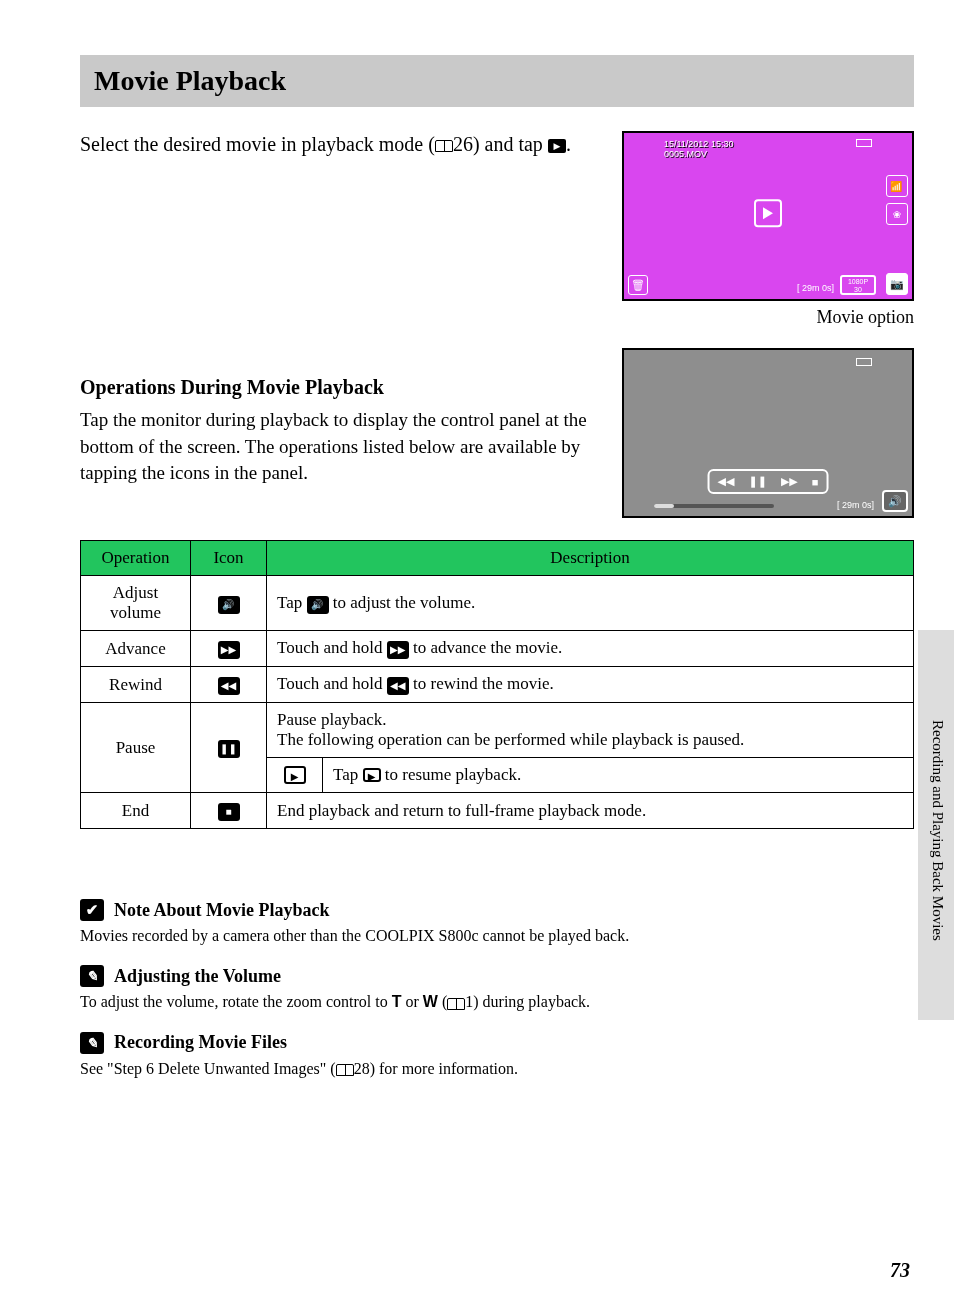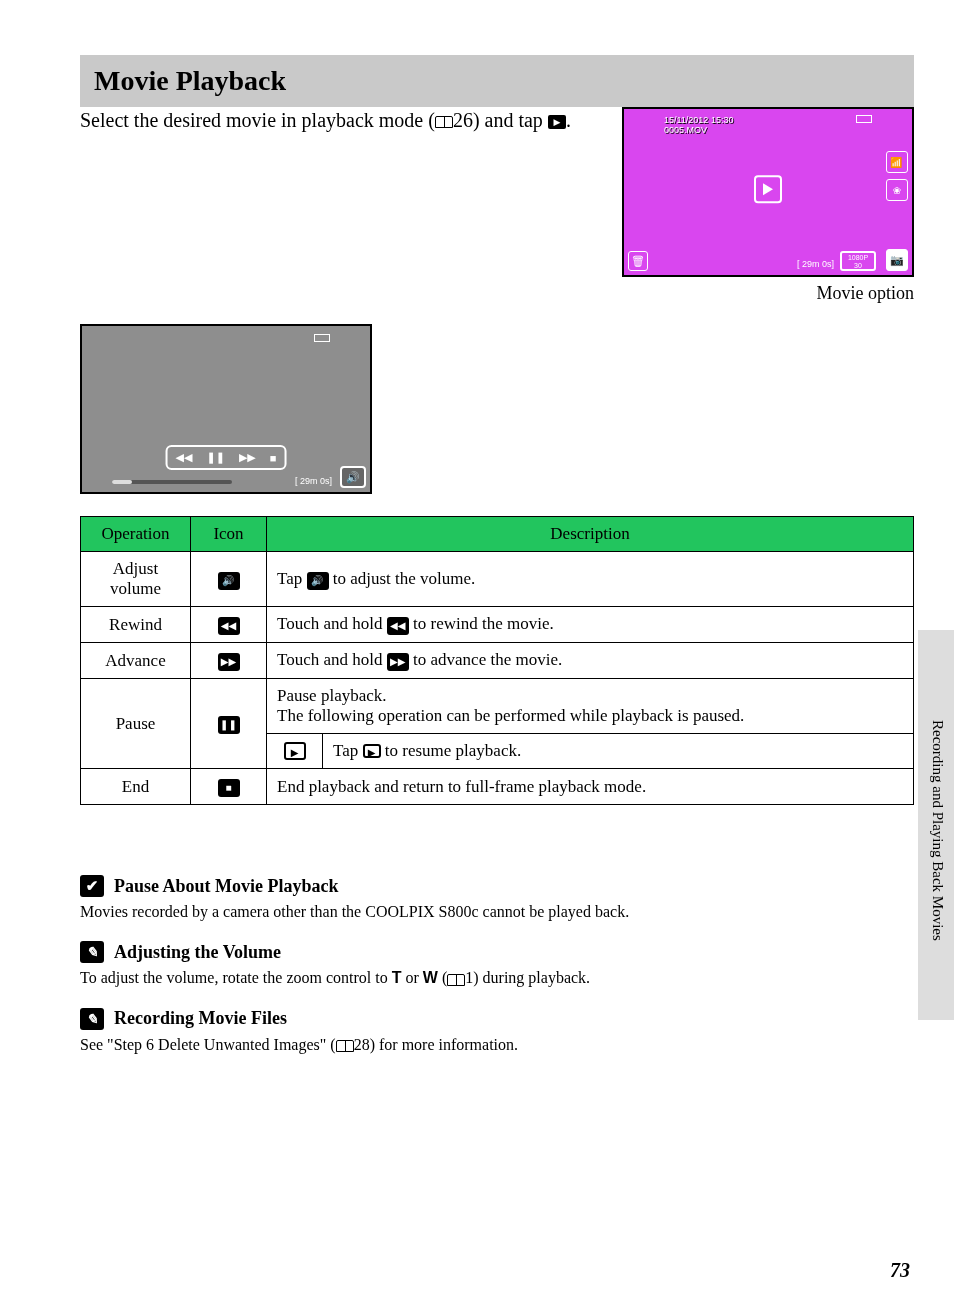--- a/index.html
+++ b/index.html
@@ -8,20 +8,21 @@
     background: #fff;
     color: #000;
     width: 954px;
     height: 1314px;
     position: relative;
     padding: 55px 40px 40px 80px;
   }
   .title-bar {
     background: #c9c9c9;
     padding: 10px 14px;
+    margin-bottom: 24px;
   }
   .title-bar h1 { font-size: 28px; font-weight: bold; }
   .top-block { display: flex; gap: 31px; }
   .left-col { flex: 1; }
   .instr {
     font-size: 20px;
     line-height: 1.3;
     margin-bottom: 10px;
   }
   .bullets { margin-left: 64px; }
@@ -168,20 +169,24 @@
       <div class="ss-trash">🗑</div>
       <div class="ss-time">[ <span>29m 0s</span>]</div>
       <div class="ss-res"><span>1080P</span><br><span>30</span></div>
       <div class="ss-cam">📷</div>
     </div>
     <div class="caption">Movie option</div>
   </div>
 </div>
 
 <div class="top-block" style="margin-top:20px">
+  <div class="left-col">
+    <h2 class="subhead">Operations During Movie Playback</h2>
+    <p class="para">Tap the monitor during playback to display the control panel at the bottom of the screen. The operations listed below are available by tapping the icons in the panel.</p>
+  </div>
   <div>
     <div class="screenshot2">
       <div class="ss-batt" style="top:8px; right:40px"></div>
       <div class="ctrl-panel">
         <span>◀◀</span>
         <span>❚❚</span>
         <span>▶▶</span>
         <span>■</span>
       </div>
       <div class="prog"></div>
@@ -199,28 +204,28 @@
       <th>Description</th>
     </tr>
   </thead>
   <tbody>
     <tr>
       <td class="opcol">Adjust volume</td>
       <td class="iconcol"><span class="tbl-ico">🔊</span></td>
       <td><span>Tap </span><span class="tbl-ico">🔊</span><span> to adjust the volume.</span></td>
     </tr>
     <tr>
+      <td class="opcol">Advance</td>
+      <td class="iconcol"><span class="tbl-ico">▶▶</span></td>
+      <td><span>Touch and hold </span><span class="tbl-ico">▶▶</span><span> to advance the movie.</span></td>
+    </tr>
+    <tr>
       <td class="opcol">Rewind</td>
       <td class="iconcol"><span class="tbl-ico">◀◀</span></td>
       <td><span>Touch and hold </span><span class="tbl-ico">◀◀</span><span> to rewind the movie.</span></td>
-    </tr>
-    <tr>
-      <td class="opcol">Advance</td>
-      <td class="iconcol"><span class="tbl-ico">▶▶</span></td>
-      <td><span>Touch and hold </span><span class="tbl-ico">▶▶</span><span> to advance the movie.</span></td>
     </tr>
     <tr>
       <td class="opcol">Pause</td>
       <td class="iconcol"><span class="tbl-ico">❚❚</span></td>
       <td class="nested">
         <div style="padding:7px 10px">
           <span>Pause playback.</span><br>
           <span>The following operation can be performed while playback is paused.</span>
         </div>
         <div class="nested-row">
@@ -235,21 +240,21 @@
       <td class="opcol">End</td>
       <td class="iconcol"><span class="tbl-ico">■</span></td>
       <td>End playback and return to full-frame playback mode.</td>
     </tr>
   </tbody>
 </table>
 
 <div class="notes">
   <div class="note-head">
     <div class="note-ico">✔</div>
-    <div class="note-title">Pause About Movie Playback</div>
+    <div class="note-title">Note About Movie Playback</div>
   </div>
   <p class="note-body">Movies recorded by a camera other than the COOLPIX S800c cannot be played back.</p>
 
   <div class="note-head">
     <div class="note-ico pencil">✎</div>
     <div class="note-title">Adjusting the Volume</div>
   </div>
   <p class="note-body">
     <span>To adjust the volume, rotate the zoom control to </span><span class="tw">T</span><span> or </span><span class="tw">W</span><span> (</span><span class="ico book"></span><span>1</span><span>) during playback.</span>
   </p>

